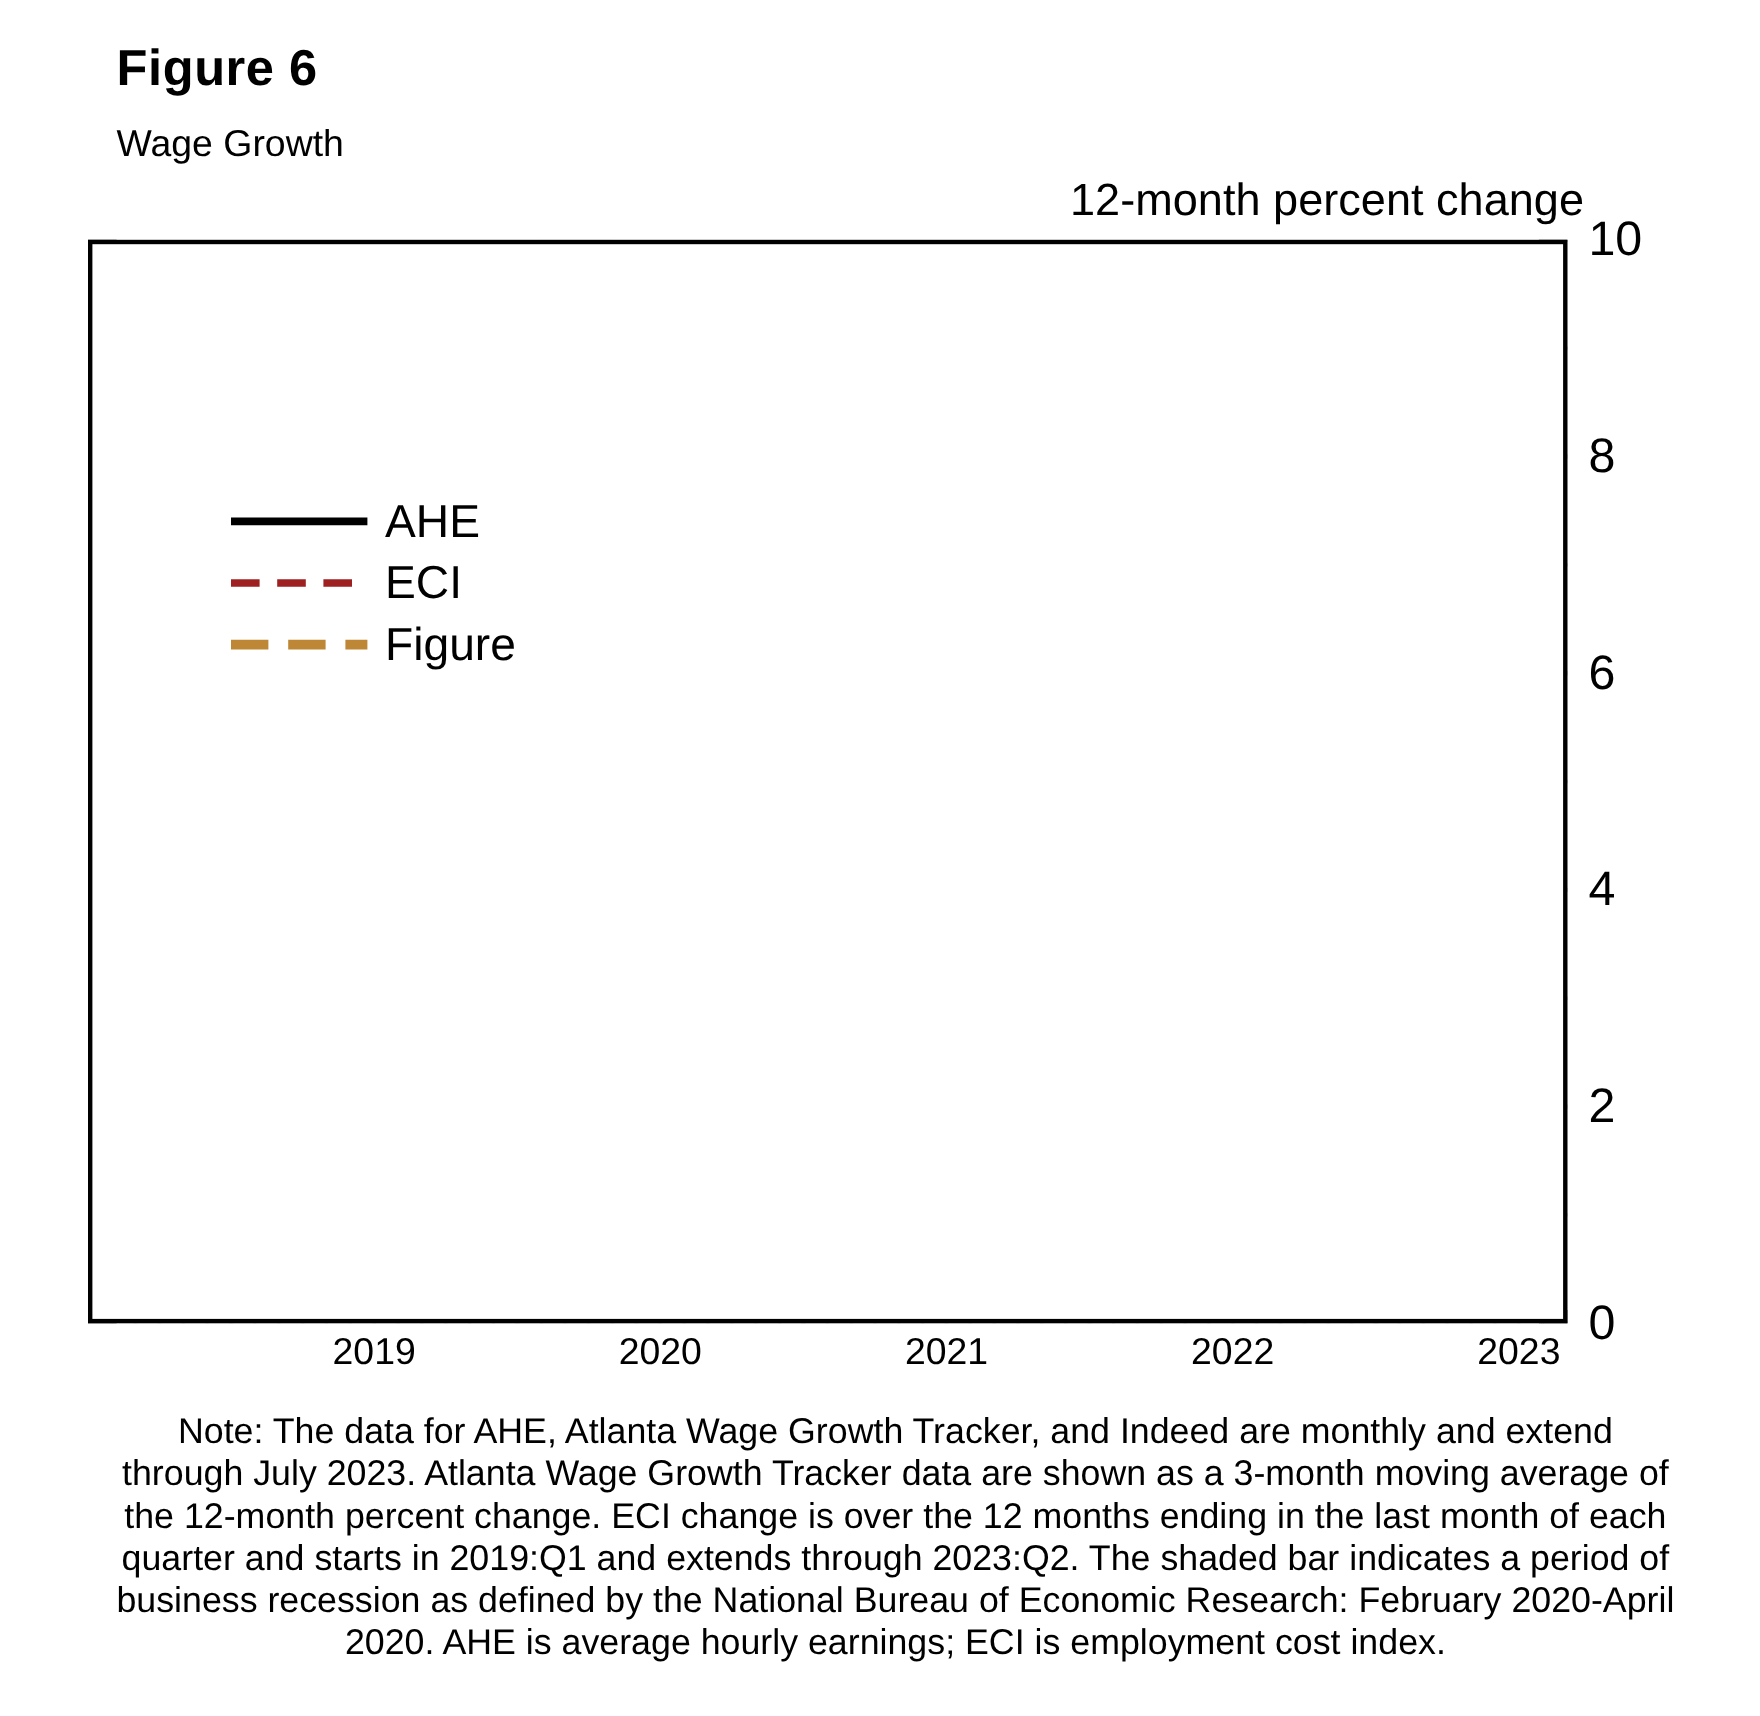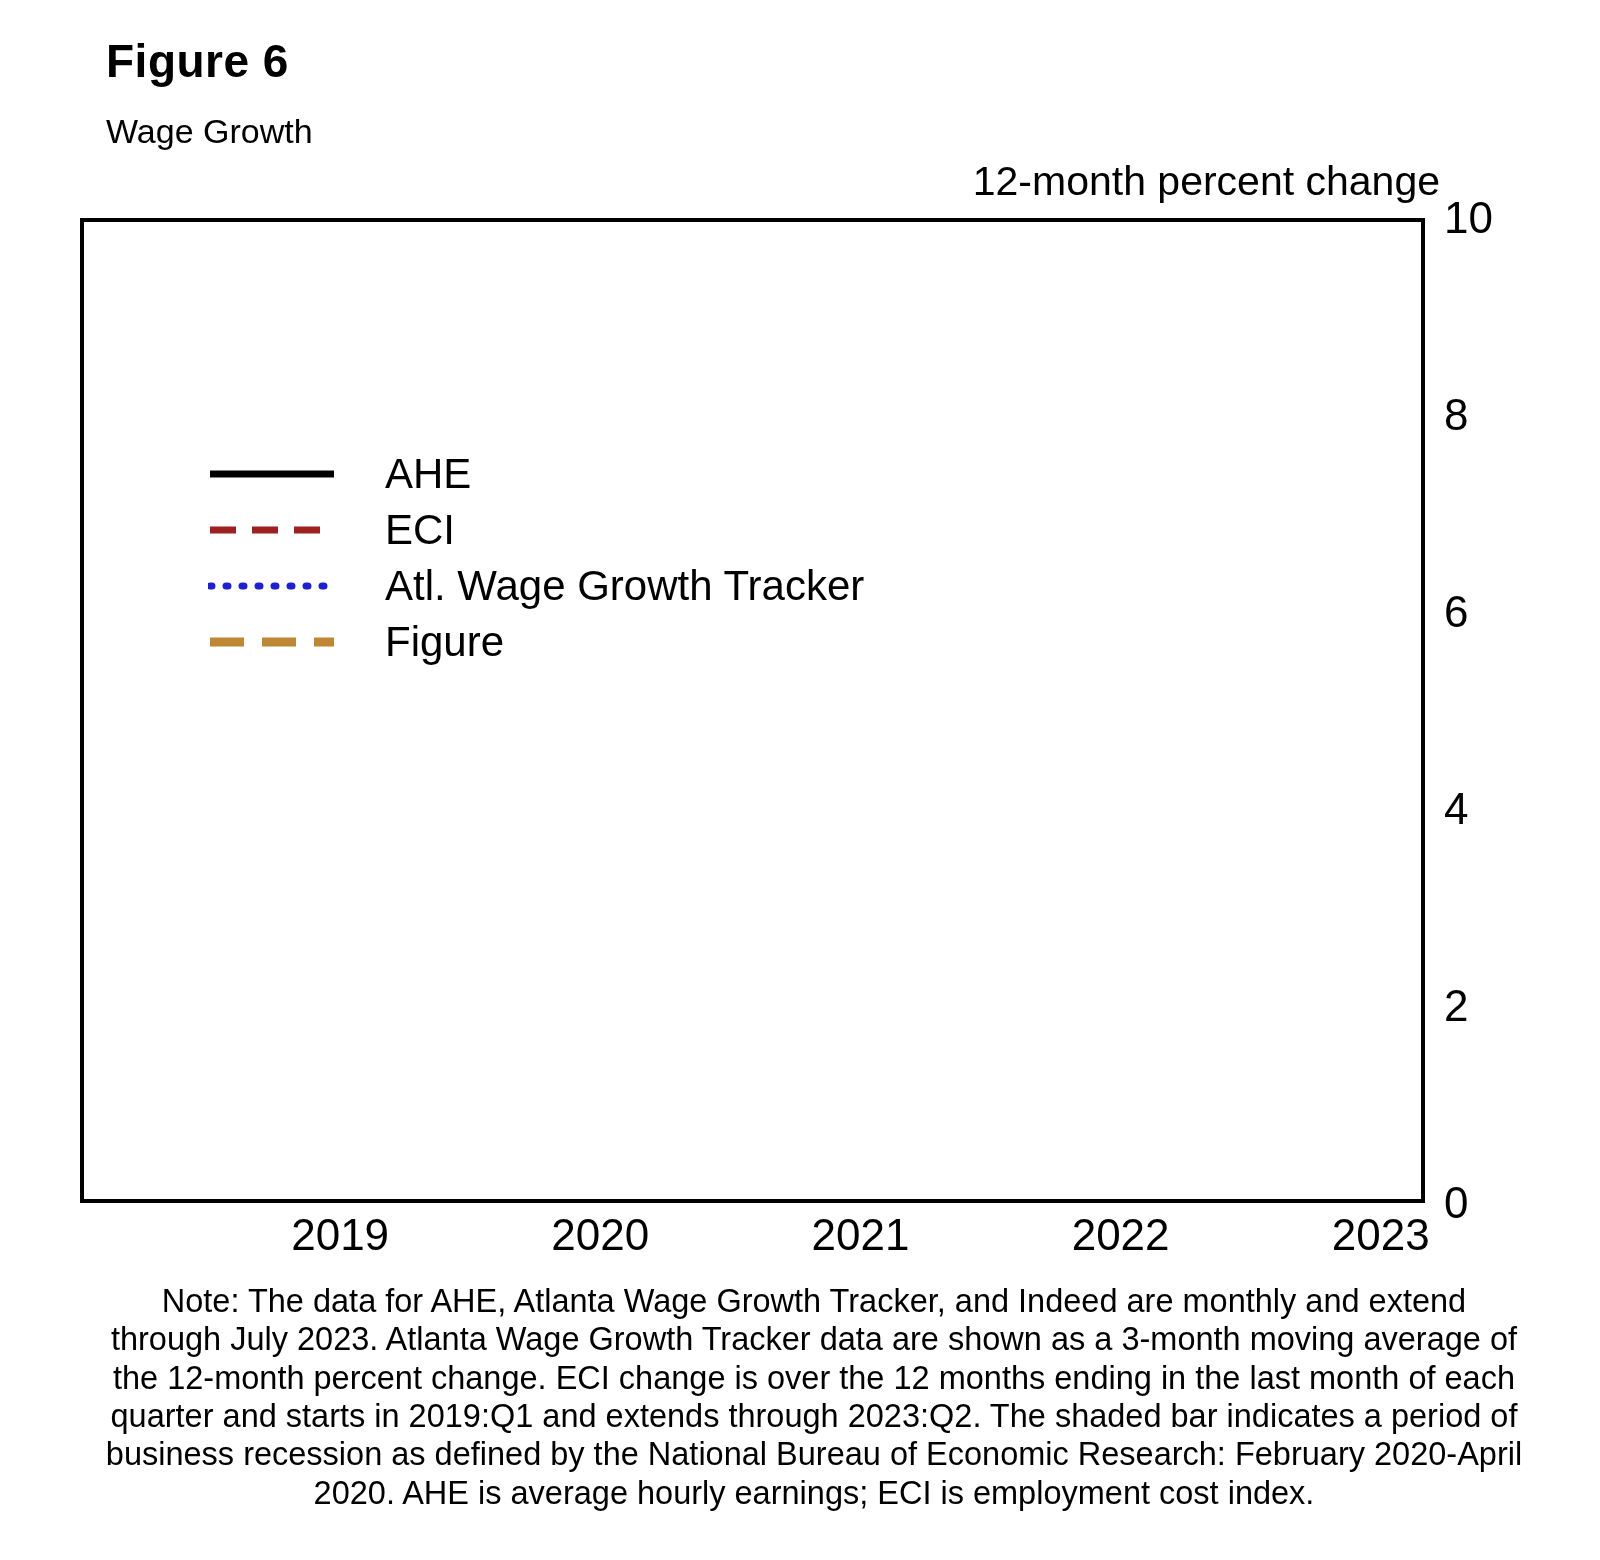--- a/index.html
+++ b/index.html
@@ -79,36 +79,35 @@
   }
   .x-tick-labels {
     position: absolute;
     left: 80px;
     top: 1210px;
     width: 1345px;
     height: 60px;
   }
   .x-tick-labels span {
     position: absolute;
-    font-size: 44px;
+    font-size: 34px;
     transform: translateX(-50%);
     top: 0;
     text-align: center;
   }
   .legend {
     position: absolute;
     left: 128px;
     top: 228px;
     width: 800px;
   }
   .legend-row {
     display: flex;
     align-items: center;
     height: 56px;
-    gap: 35px;
   }
   .legend-key {
     width: 128px;
     height: 32px;
     margin-right: 14px;
     flex: none;
   }
   .legend-text {
     font-size: 42px;
     white-space: nowrap;
@@ -241,26 +240,20 @@
         <span class="legend-text">AHE</span>
       </div>
       <div class="legend-row">
         <svg class="legend-key" viewBox="0 0 128 32">
           <line x1="2" y1="16" x2="126" y2="16" stroke="#9e2020" stroke-width="7" stroke-dasharray="26 16"></line>
         </svg>
         <span class="legend-text">ECI</span>
       </div>
       <div class="legend-row">
         <svg class="legend-key" viewBox="0 0 128 32">
-          <line x1="2" y1="16" x2="126" y2="16" stroke="#2020d0" stroke-width="7" stroke-dasharray="2 14" stroke-linecap="round"></line>
-        </svg>
-        <span class="legend-text">Atl. Wage Growth Tracker</span>
-      </div>
-      <div class="legend-row">
-        <svg class="legend-key" viewBox="0 0 128 32">
           <line x1="2" y1="16" x2="126" y2="16" stroke="#bd8735" stroke-width="9" stroke-dasharray="34 18"></line>
         </svg>
         <span class="legend-text">Figure</span>
       </div>
     </div>
   </div>
 
   <div class="y-tick-labels" id="y-labels">
       <span style="top: 0px;">10</span>
       <span style="top: 197px;">8</span>

